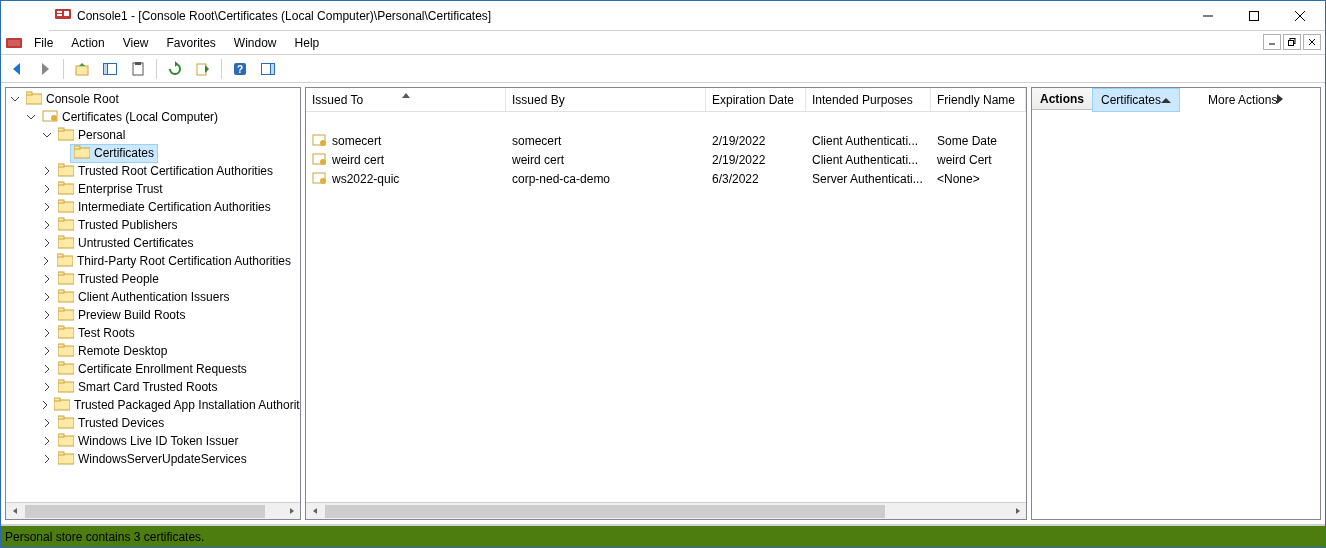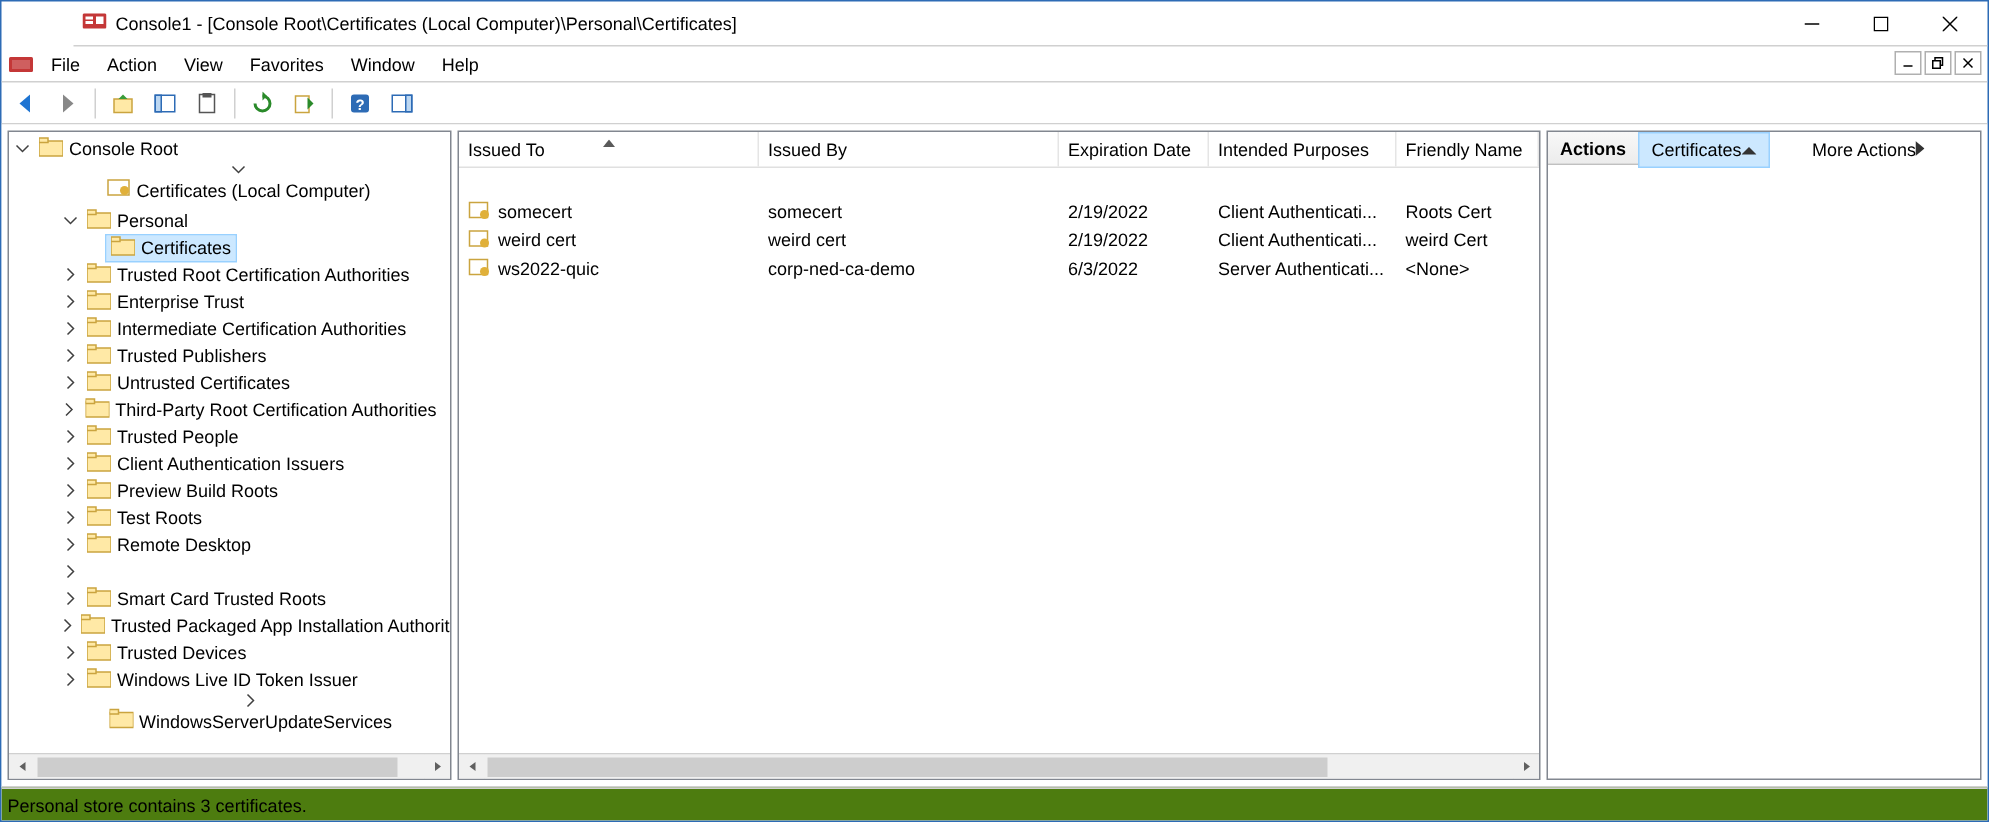--- a/index.html
+++ b/index.html
@@ -209,37 +209,37 @@
           <span class="tree-label">
             <span><svg class="folder-icon">
                   <rect x="0" y="3" width="16" height="10" fill="#ffe9a6" stroke="#caa43f"></rect>
                   <rect x="0" y="1" width="6" height="3" fill="#ffe9a6" stroke="#caa43f"></rect>
                 </svg></span>
             <span>Console Root</span>
           </span>
         </div>
 
         <div class="tree-node">
-          <div class="tree-row" style="padding-left:18px;flex-direction:column;">
+          <div class="tree-row" style="padding-left:18px;">
             <span class="expander">
                 <svg width="10" height="10">
                   <path d="M1 3 L5 7 L9 3" fill="none" stroke="#404040"></path>
                 </svg>
               </span>
             <span class="tree-label">
               <span><svg width="16" height="14">
                     <rect x="1" y="2" width="14" height="10" fill="#fff" stroke="#caa43f"></rect>
                     <circle cx="12" cy="9" r="3" fill="#e0b03a"></circle>
                   </svg></span>
               <span>Certificates (Local Computer)</span>
             </span>
           </div>
 
           <div class="tree-node">
-            <div class="tree-row" style="padding-left:34px;margin-top:12px;">
+            <div class="tree-row" style="padding-left:34px;">
               <span class="expander">
                   <svg width="10" height="10">
                     <path d="M1 3 L5 7 L9 3" fill="none" stroke="#404040"></path>
                   </svg>
                 </span>
               <span class="tree-label">
                 <span><svg class="folder-icon">
                       <rect x="0" y="3" width="16" height="10" fill="#ffe9a6" stroke="#caa43f"></rect>
                       <rect x="0" y="1" width="6" height="3" fill="#ffe9a6" stroke="#caa43f"></rect>
                     </svg></span>
@@ -412,20 +412,27 @@
                     </svg></span>
                   <span>Remote Desktop</span>
                 </span>
               </div>
               <div class="tree-row" style="padding-left: 34px;">
                 <span class="expander">
                   <svg width="10" height="10">
                     <path d="M3 1 L7 5 L3 9" fill="none" stroke="#404040"></path>
                   </svg>
                 </span>
+                <span class="tree-label">
+                  <span><svg class="folder-icon">
+                      <rect x="0" y="3" width="16" height="10" fill="#ffe9a6" stroke="#caa43f"></rect>
+                      <rect x="0" y="1" width="6" height="3" fill="#ffe9a6" stroke="#caa43f"></rect>
+                    </svg></span>
+                  <span>Certificate Enrollment Requests</span>
+                </span>
               </div>
               <div class="tree-row" style="padding-left: 34px;">
                 <span class="expander">
                   <svg width="10" height="10">
                     <path d="M3 1 L7 5 L3 9" fill="none" stroke="#404040"></path>
                   </svg>
                 </span>
                 <span class="tree-label">
                   <span><svg class="folder-icon">
                       <rect x="0" y="3" width="16" height="10" fill="#ffe9a6" stroke="#caa43f"></rect>
@@ -469,21 +476,21 @@
                   </svg>
                 </span>
                 <span class="tree-label">
                   <span><svg class="folder-icon">
                       <rect x="0" y="3" width="16" height="10" fill="#ffe9a6" stroke="#caa43f"></rect>
                       <rect x="0" y="1" width="6" height="3" fill="#ffe9a6" stroke="#caa43f"></rect>
                     </svg></span>
                   <span>Windows Live ID Token Issuer</span>
                 </span>
               </div>
-              <div class="tree-row" style="padding-left: 34px; flex-direction: column;">
+              <div class="tree-row" style="padding-left: 34px;">
                 <span class="expander">
                   <svg width="10" height="10">
                     <path d="M3 1 L7 5 L3 9" fill="none" stroke="#404040"></path>
                   </svg>
                 </span>
                 <span class="tree-label">
                   <span><svg class="folder-icon">
                       <rect x="0" y="3" width="16" height="10" fill="#ffe9a6" stroke="#caa43f"></rect>
                       <rect x="0" y="1" width="6" height="3" fill="#ffe9a6" stroke="#caa43f"></rect>
                     </svg></span>
@@ -539,21 +546,21 @@
           <div class="cell" style="width:200px;">
             <span><svg class="cert-icon">
                 <rect x="1" y="2" width="12" height="10" fill="#fff" stroke="#caa43f"></rect>
                 <circle cx="11" cy="10" r="3" fill="#e0b03a"></circle>
               </svg></span>
             <span>somecert</span>
           </div>
           <div class="cell" style="width:200px;">somecert</div>
           <div class="cell" style="width:100px;">2/19/2022</div>
           <div class="cell" style="width:125px;">Client Authenticati...</div>
-          <div class="cell" style="flex:1;">Roots Cert</div>
+          <div class="cell" style="flex:1;">Some Date</div>
         </div>
         <div class="list-row">
           <div class="cell" style="width:200px;">
             <span><svg class="cert-icon">
                 <rect x="1" y="2" width="12" height="10" fill="#fff" stroke="#caa43f"></rect>
                 <circle cx="11" cy="10" r="3" fill="#e0b03a"></circle>
               </svg></span>
             <span>weird cert</span>
           </div>
           <div class="cell" style="width:200px;">weird cert</div>

